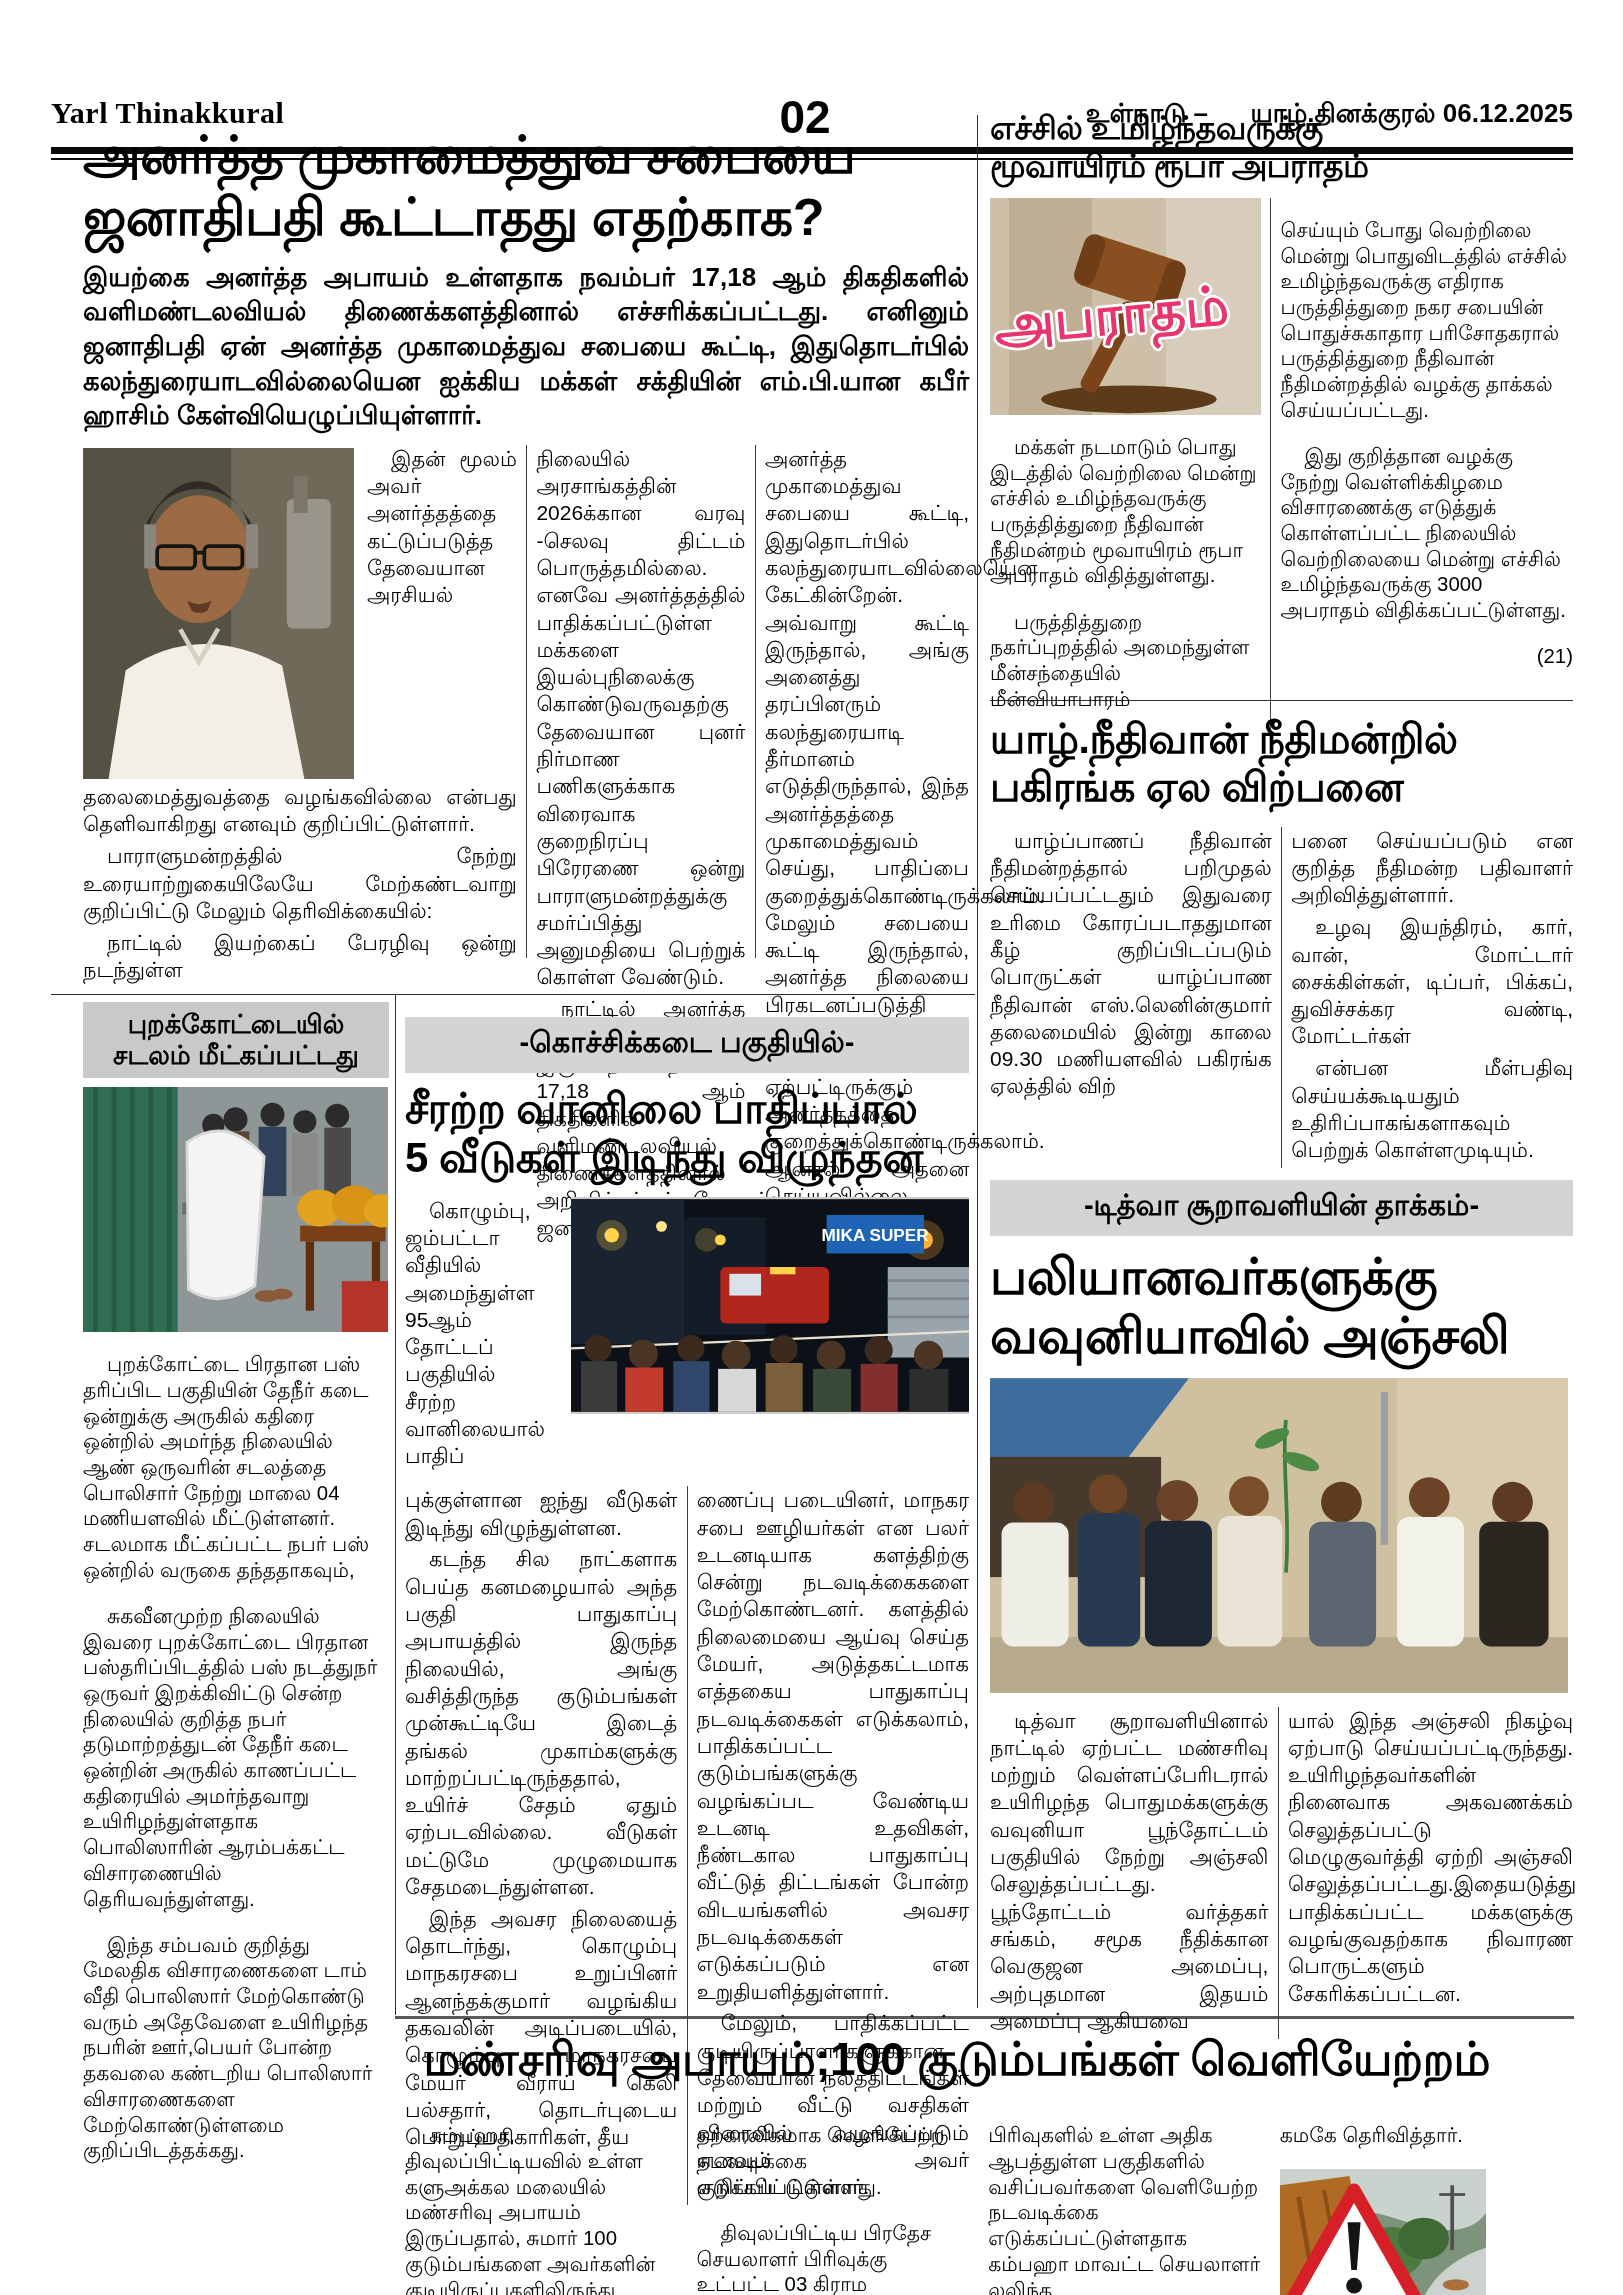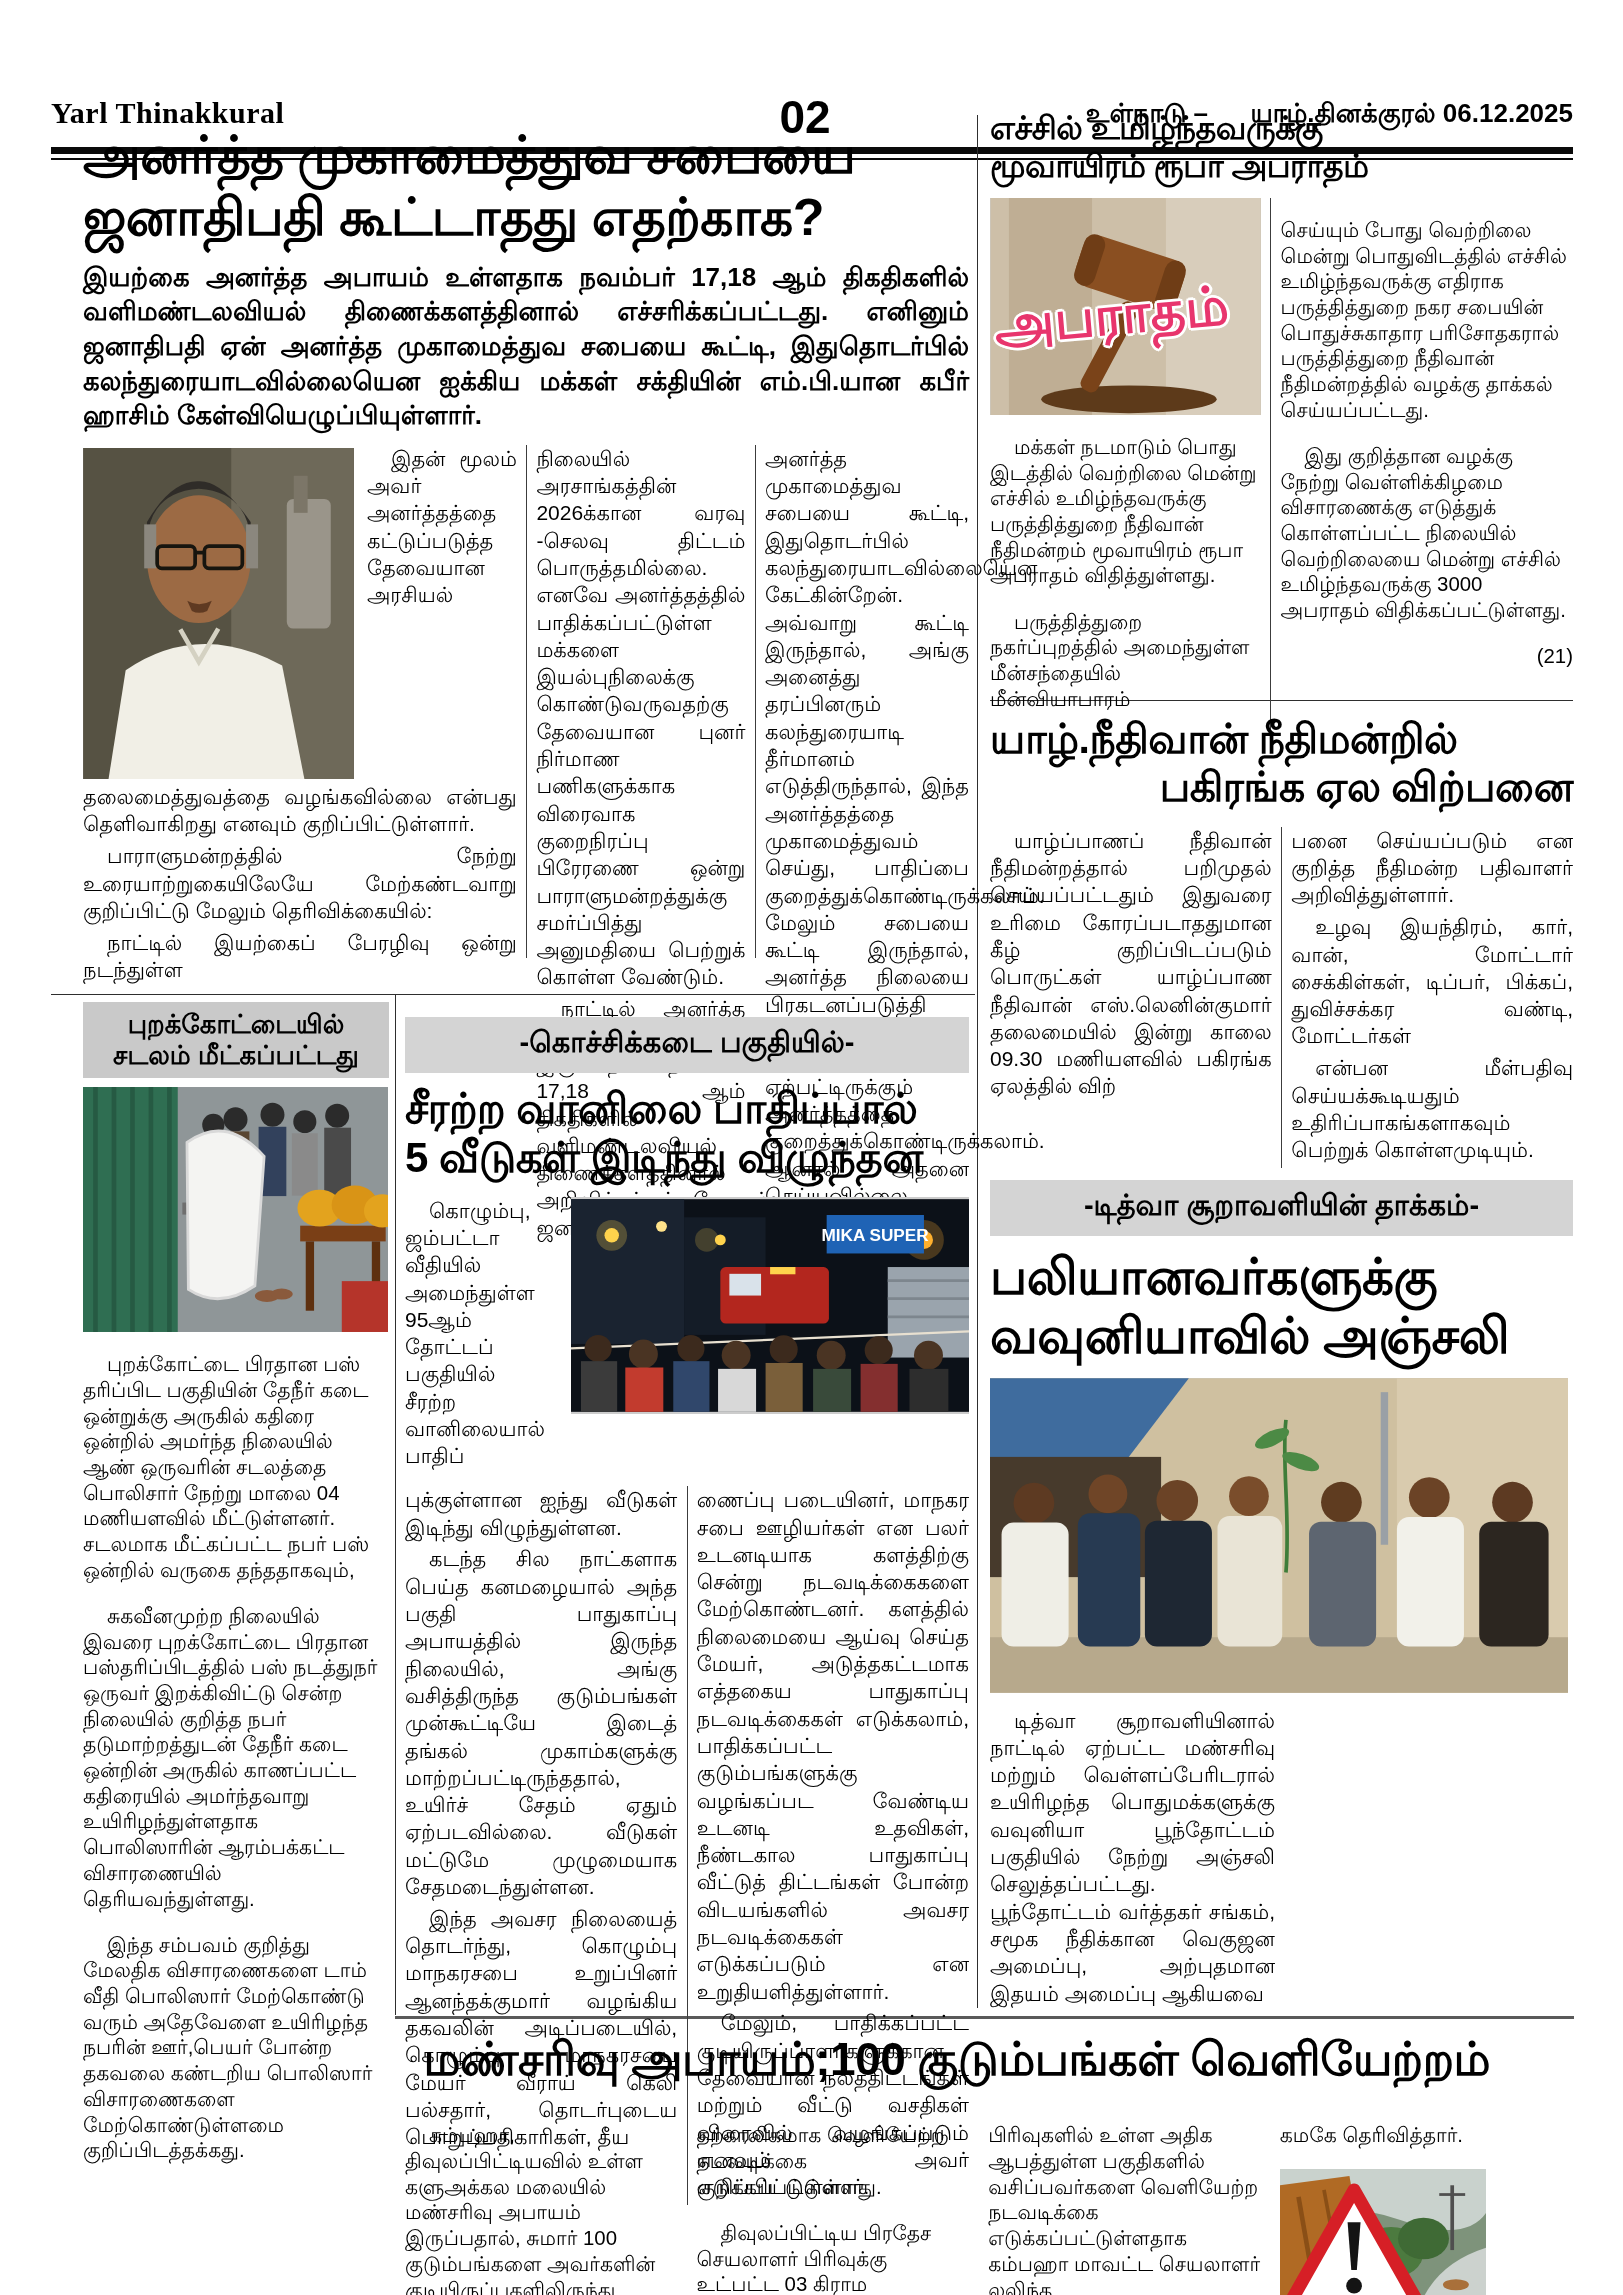--- a/index.html
+++ b/index.html
@@ -134,21 +134,21 @@
         <p>செய்யும் போது வெற்றிலை மென்று பொதுவிடத்தில் எச்சில் உமிழ்ந்தவருக்கு எதிராக பருத்தித்துறை நகர சபையின் பொதுச்சுகாதார பரிசோதகரால் பருத்தித்துறை நீதிவான் நீதிமன்றத்தில் வழக்கு தாக்கல் செய்யப்பட்டது.</p>
         <p class="ind">இது குறித்தான வழக்கு நேற்று வெள்ளிக்கிழமை விசாரணைக்கு எடுத்துக் கொள்ளப்பட்ட நிலையில் வெற்றிலையை மென்று எச்சில் உமிழ்ந்தவருக்கு 3000 அபராதம் விதிக்கப்பட்டுள்ளது.</p>
         <p style="text-align:right;">(21)</p>
       </div>
     </div>
   </section>
 
   <section class="abs" style="left:990px;top:715px;width:583px;height:444px;">
     <h2 class="hl" style="font-size:41px;">
       <span style="display:block;">யாழ்.நீதிவான் நீதிமன்றில்</span>
-      <span style="display:block;text-align:right;">பகிரங்க ஏல விற்பனை</span>
+      <span style="display:block;">பகிரங்க ஏல விற்பனை</span>
     </h2>
     <div class="cols" style="margin-top:15px;">
       <div class="col bt" style="width:285px;">
         <p class="ind">யாழ்ப்பாணப் நீதிவான் நீதிமன்றத்தால் பறிமுதல் செய்யப்பட்டதும் இதுவரை உரிமை கோரப்படாததுமான கீழ் குறிப்பிடப்படும் பொருட்கள் யாழ்ப்பாண நீதிவான் எஸ்.லெனின்குமார் தலைமையில் இன்று காலை 09.30 மணியளவில் பகிரங்க ஏலத்தில் விற்</p>
       </div>
       <div class="col bt" style="width:285px;">
         <p>பனை செய்யப்படும் என குறித்த நீதிமன்ற பதிவாளர் அறிவித்துள்ளார்.</p>
         <p class="ind">உழவு இயந்திரம், கார், வான், மோட்டார் சைக்கிள்கள், டிப்பர், பிக்கப், துவிச்சக்கர வண்டி, மோட்டர்கள்</p>
         <p class="ind">என்பன மீள்பதிவு செய்யக்கூடியதும் உதிரிப்பாகங்களாகவும் பெற்றுக் கொள்ளமுடியும்.</p>
       </div>
@@ -184,20 +184,23 @@
           <rect x="690" y="310" width="145" height="270" rx="26" fill="#5d6570"></rect>
         <circle cx="950" cy="258" r="44" fill="#6b4326"></circle>
           <rect x="880" y="300" width="145" height="280" rx="26" fill="#f2f1ea"></rect>
         <circle cx="1130" cy="268" r="44" fill="#5d3a22"></circle>
           <rect x="1058" y="310" width="150" height="270" rx="26" fill="#2c2620"></rect>
       </g>
     </svg>
     <div class="cols" style="margin-top:14px;">
       <div class="col bt" style="width:285px;">
         <p class="ind">டித்வா சூறாவளியினால் நாட்டில் ஏற்பட்ட மண்சரிவு மற்றும் வெள்ளப்பேரிடரால் உயிரிழந்த பொதுமக்களுக்கு வவுனியா பூந்தோட்டம் பகுதியில் நேற்று அஞ்சலி செலுத்தப்பட்டது. பூந்தோட்டம் வர்த்தகர் சங்கம், சமூக நீதிக்கான வெகுஜன அமைப்பு, அற்புதமான இதயம் அமைப்பு ஆகியவை</p>
+      </div>
+      <div class="col bt" style="width:285px;">
+        <p>யால் இந்த அஞ்சலி நிகழ்வு ஏற்பாடு செய்யப்பட்டிருந்தது. உயிரிழந்தவர்களின் நினைவாக அகவணக்கம் செலுத்தப்பட்டு மெழுகுவர்த்தி ஏற்றி அஞ்சலி செலுத்தப்பட்டது.இதையடுத்து பாதிக்கப்பட்ட மக்களுக்கு வழங்குவதற்காக நிவாரண பொருட்களும் சேகரிக்கப்பட்டன.</p>
       </div>
     </div>
   </section>
 
   <section class="abs" style="left:83px;top:1002px;width:306px;height:1249px;">
     <div class="box-gray">
       <span style="display:block;">புறக்கோட்டையில்</span>
       <span style="display:block;">சடலம் மீட்கப்பட்டது</span>
     </div>
     <svg class="ph" width="305" height="245" viewBox="0 0 660 530" style="margin-top:8.3px;">

